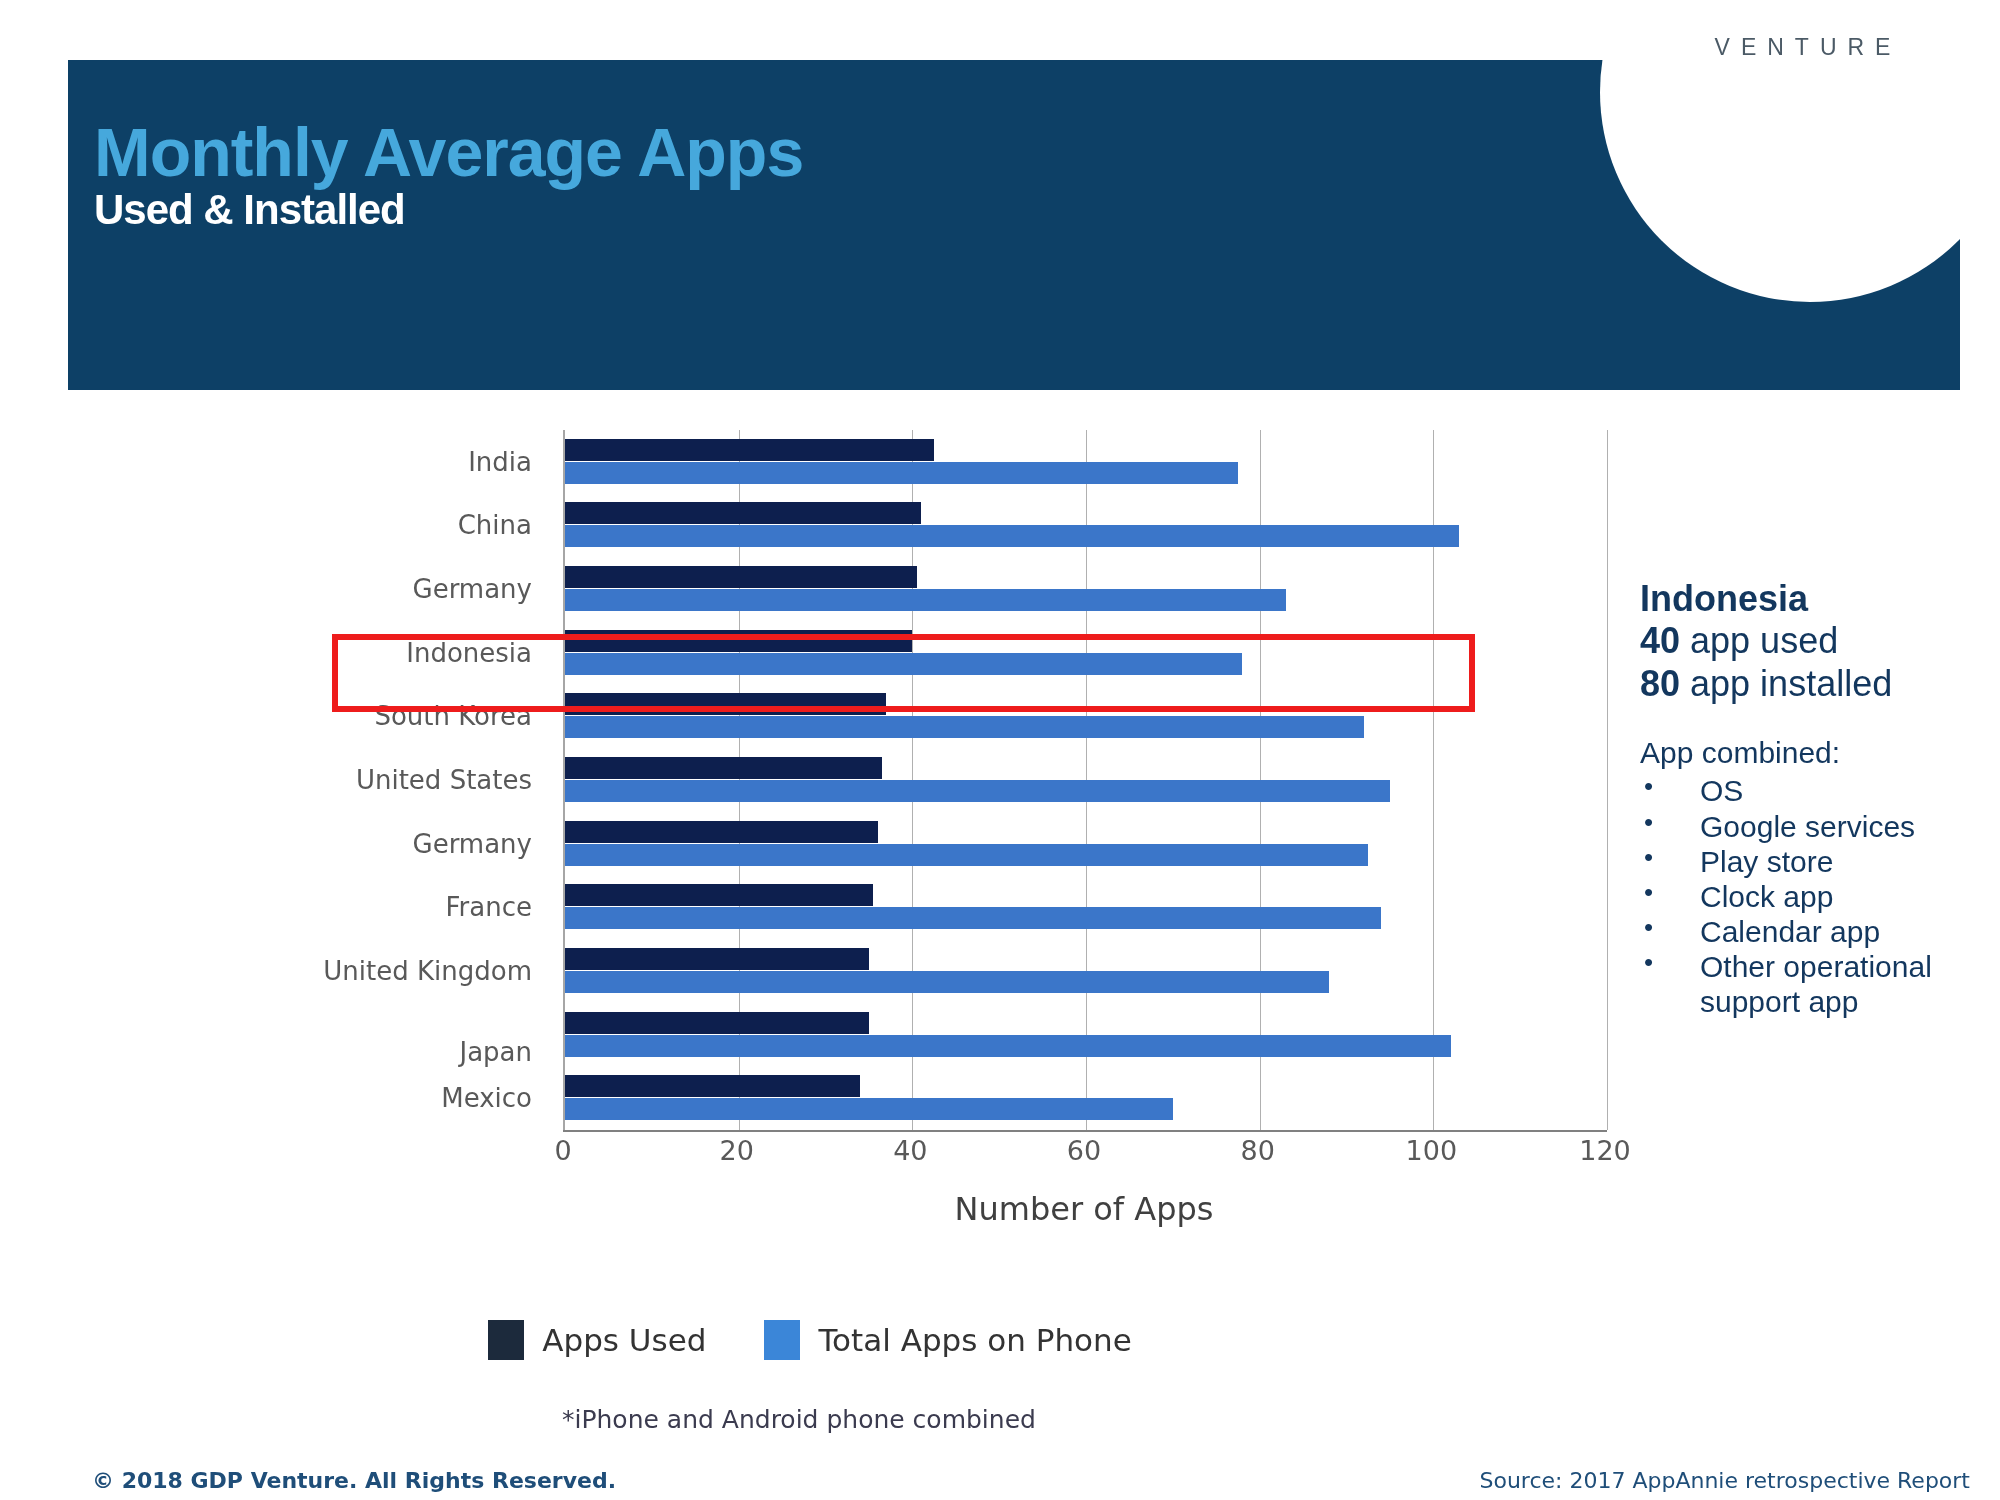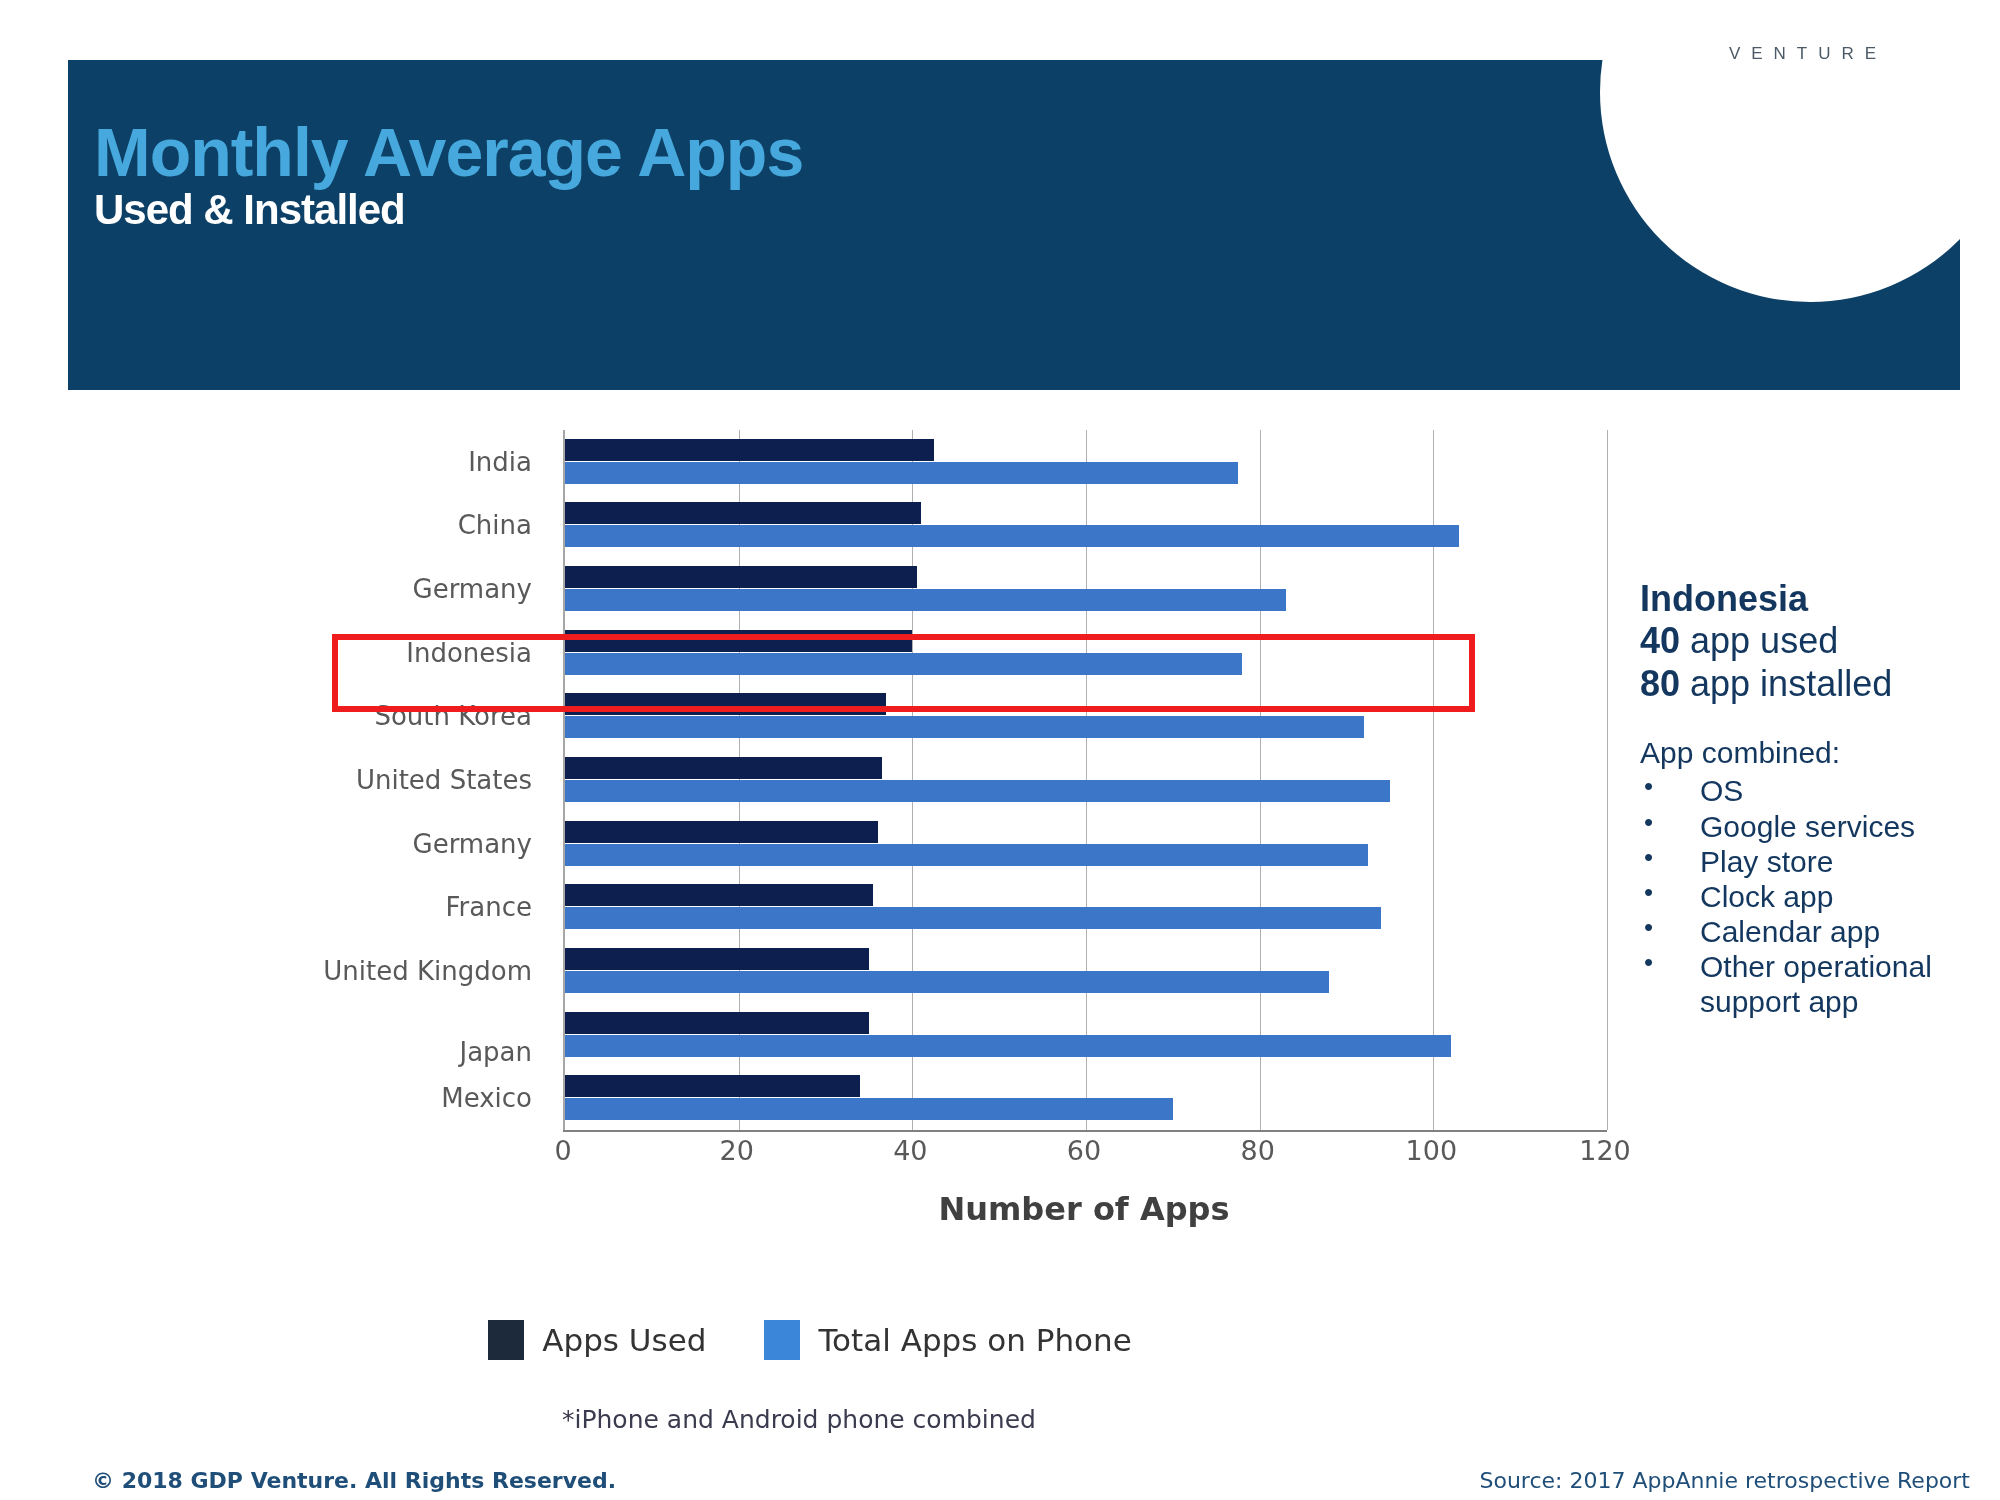--- a/index.html
+++ b/index.html
@@ -34,22 +34,22 @@
   }
   .logo-mark{
     font-size:86px;
     font-weight:bold;
     color:#1b4f96;
     letter-spacing:-2px;
     line-height:0.95;
     font-family:"DejaVu Sans", sans-serif;
   }
   .logo-sub{
-    margin-top:16px;
-    font-size:17px;
+    margin-top:6px;
+    font-size:23px;
     letter-spacing:11px;
     color:#4b5a66;
     font-family:"Liberation Sans", sans-serif;
   }
   .title-block{
     position:absolute;
     left:94px; top:118px;
     z-index:5;
   }
   .title-line1{
@@ -123,21 +123,21 @@
     color:#595959;
     font-family:"DejaVu Sans", sans-serif;
     transform:translateX(-50%);
   }
   .xaxis-title{
     position:absolute;
     left:563px; top:760px;
     width:1042px;
     text-align:center;
     font-size:32px;
-    font-weight:bold;
+    font-weight:normal;
     color:#404040;
     font-family:"DejaVu Sans", sans-serif;
   }
 
   
   .highlight-box{
     position:absolute;
     left:332px; top:634px;
     width:1143px; height:78px;
     border:6px solid #ee1c1c;

